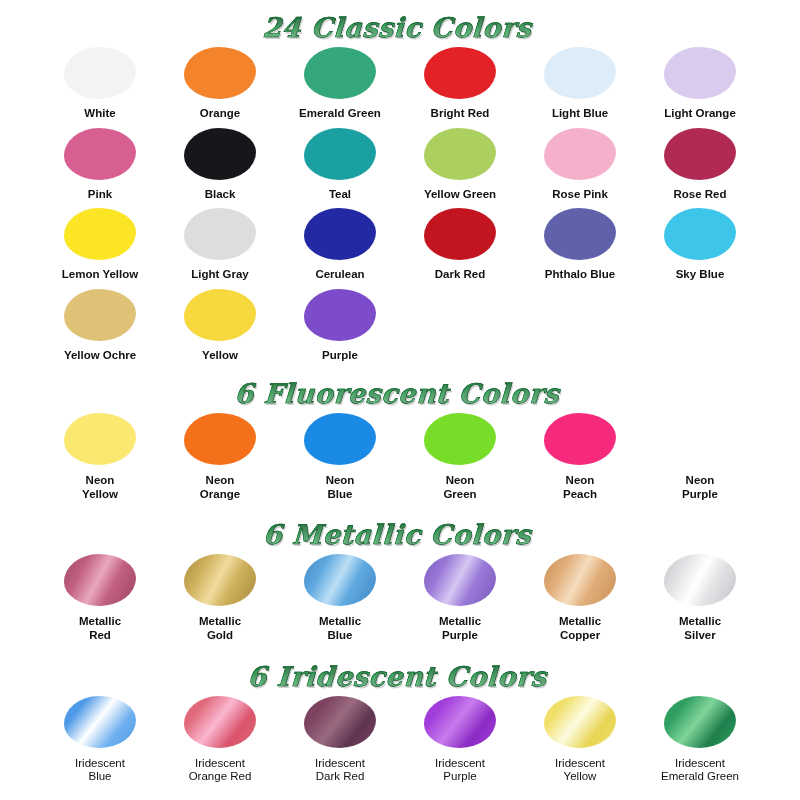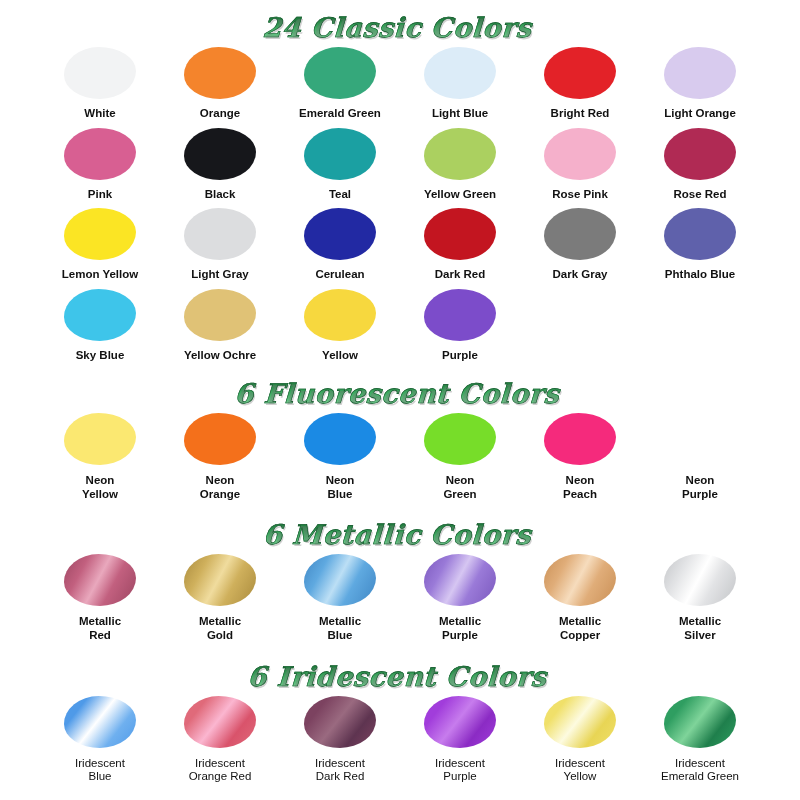--- a/index.html
+++ b/index.html
@@ -117,28 +117,28 @@
       </div>
       <div class="cell">
         <div class="blob" style="background: rgb(244, 132, 44);"></div>
         <div class="label">Orange</div>
       </div>
       <div class="cell">
         <div class="blob" style="background: rgb(53, 168, 123);"></div>
         <div class="label">Emerald Green</div>
       </div>
       <div class="cell">
+        <div class="blob" style="background: rgb(227, 34, 40);"></div>
+        <div class="label">Bright Red</div>
+      </div>
+      <div class="cell">
         <div class="blob" style="background: rgb(220, 236, 248);"></div>
         <div class="label">Light Blue</div>
       </div>
       <div class="cell">
-        <div class="blob" style="background: rgb(227, 34, 40);"></div>
-        <div class="label">Bright Red</div>
-      </div>
-      <div class="cell">
         <div class="blob" style="background: rgb(216, 203, 238);"></div>
         <div class="label">Light Orange</div>
       </div>
       <div class="cell">
         <div class="blob" style="background: rgb(216, 95, 146);"></div>
         <div class="label">Pink</div>
       </div>
       <div class="cell">
         <div class="blob" style="background: rgb(22, 23, 27);"></div>
         <div class="label">Black</div>
@@ -169,24 +169,20 @@
       </div>
       <div class="cell">
         <div class="blob" style="background: rgb(34, 41, 163);"></div>
         <div class="label">Cerulean</div>
       </div>
       <div class="cell">
         <div class="blob" style="background: rgb(195, 21, 32);"></div>
         <div class="label">Dark Red</div>
       </div>
       <div class="cell">
-        <div class="blob" style="background: rgb(123, 123, 123);"></div>
-        <div class="label">Dark Gray</div>
-      </div>
-      <div class="cell">
         <div class="blob" style="background: rgb(95, 97, 171);"></div>
         <div class="label">Phthalo Blue</div>
       </div>
       <div class="cell">
         <div class="blob" style="background: rgb(62, 197, 234);"></div>
         <div class="label">Sky Blue</div>
       </div>
       <div class="cell">
         <div class="blob" style="background: rgb(224, 194, 118);"></div>
         <div class="label">Yellow Ochre</div>

